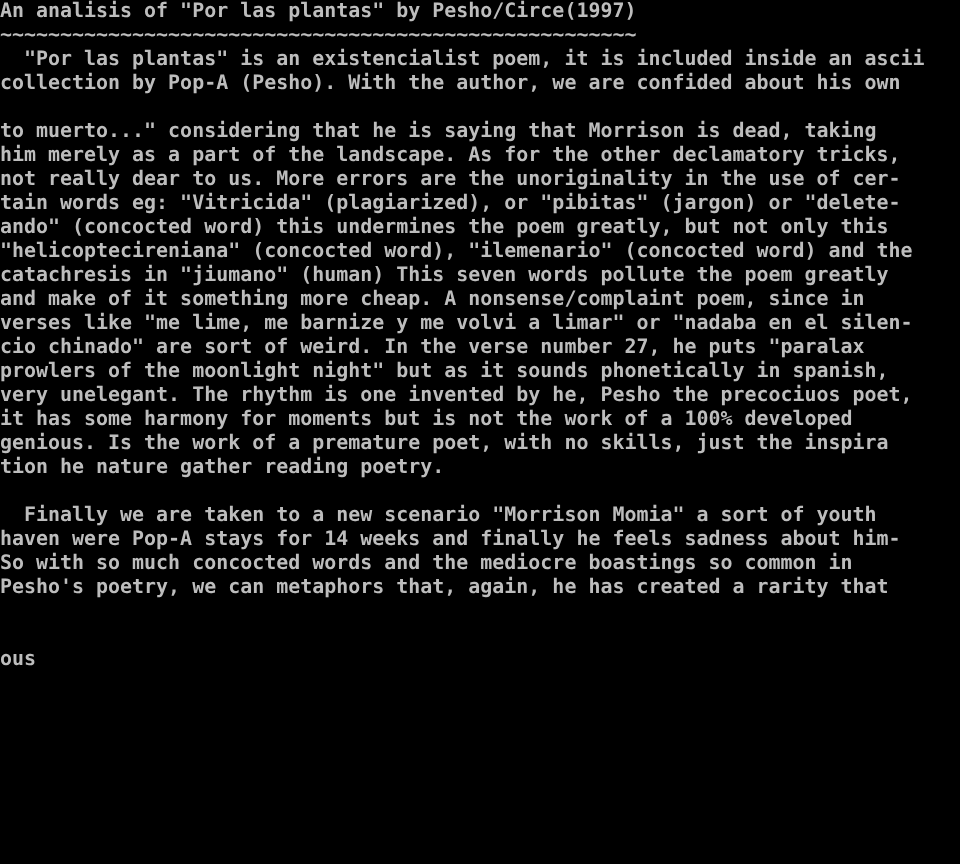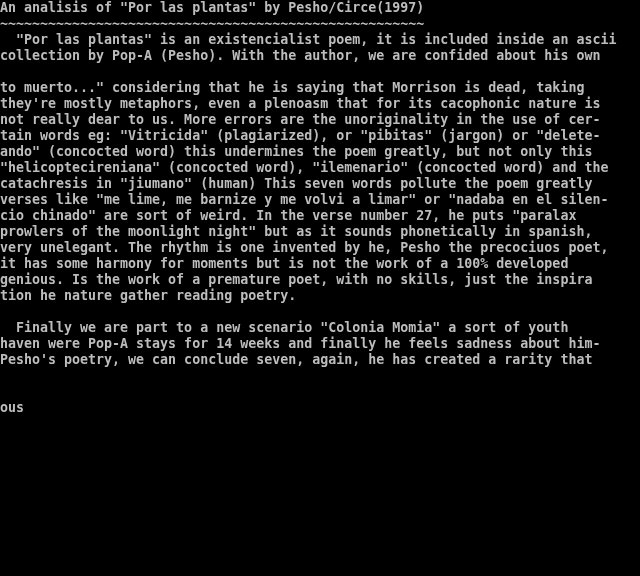--- a/index.html
+++ b/index.html
@@ -30,33 +30,35 @@
 </head>
 <body>
 
 <div class="screen" style="background-color: rgb(0, 0, 0); color: rgb(189, 189, 189);">
   <div class="line">An analisis of "Por las plantas" by Pesho/Circe(1997)</div>
   <div class="line">~~~~~~~~~~~~~~~~~~~~~~~~~~~~~~~~~~~~~~~~~~~~~~~~~~~~~</div>
   <div class="line">  "Por las plantas" is an existencialist poem, it is included inside an ascii</div>
   <div class="line">collection by Pop-A (Pesho). With the author, we are confided about his own</div>
   <div class="line"></div>
   <div class="line">to muerto..." considering that he is saying that Morrison is dead, taking</div>
-  <div class="line">they're mostly metaphors, even a plenoasm that for its cacophonic nature is</div>
+  <div class="line">him merely as a part of the landscape. As for the other declamatory tricks,</div>
   <div class="line">not really dear to us. More errors are the unoriginality in the use of cer-</div>
   <div class="line">tain words eg: "Vitricida" (plagiarized), or "pibitas" (jargon) or "delete-</div>
   <div class="line">ando" (concocted word) this undermines the poem greatly, but not only this</div>
   <div class="line">"helicoptecireniana" (concocted word), "ilemenario" (concocted word) and the</div>
   <div class="line">catachresis in "jiumano" (human) This seven words pollute the poem greatly</div>
+  <div class="line">and make of it something more cheap. A nonsense/complaint poem, since in</div>
   <div class="line">verses like "me lime, me barnize y me volvi a limar" or "nadaba en el silen-</div>
   <div class="line">cio chinado" are sort of weird. In the verse number 27, he puts "paralax</div>
   <div class="line">prowlers of the moonlight night" but as it sounds phonetically in spanish,</div>
   <div class="line">very unelegant. The rhythm is one invented by he, Pesho the precociuos poet,</div>
   <div class="line">it has some harmony for moments but is not the work of a 100% developed</div>
   <div class="line">genious. Is the work of a premature poet, with no skills, just the inspira</div>
   <div class="line">tion he nature gather reading poetry.</div>
   <div class="line"></div>
-  <div class="line">  Finally we are part to a new scenario "Colonia Momia" a sort of youth</div>
+  <div class="line">  Finally we are taken to a new scenario "Morrison Momia" a sort of youth</div>
   <div class="line">haven were Pop-A stays for 14 weeks and finally he feels sadness about him-</div>
-  <div class="line">Pesho's poetry, we can conclude seven, again, he has created a rarity that</div>
+  <div class="line">So with so much concocted words and the mediocre boastings so common in</div>
+  <div class="line">Pesho's poetry, we can metaphors that, again, he has created a rarity that</div>
   <div class="line"></div>
   <div class="line"></div>
   <div class="line">ous</div>
 </div>
 
 </body></html>

